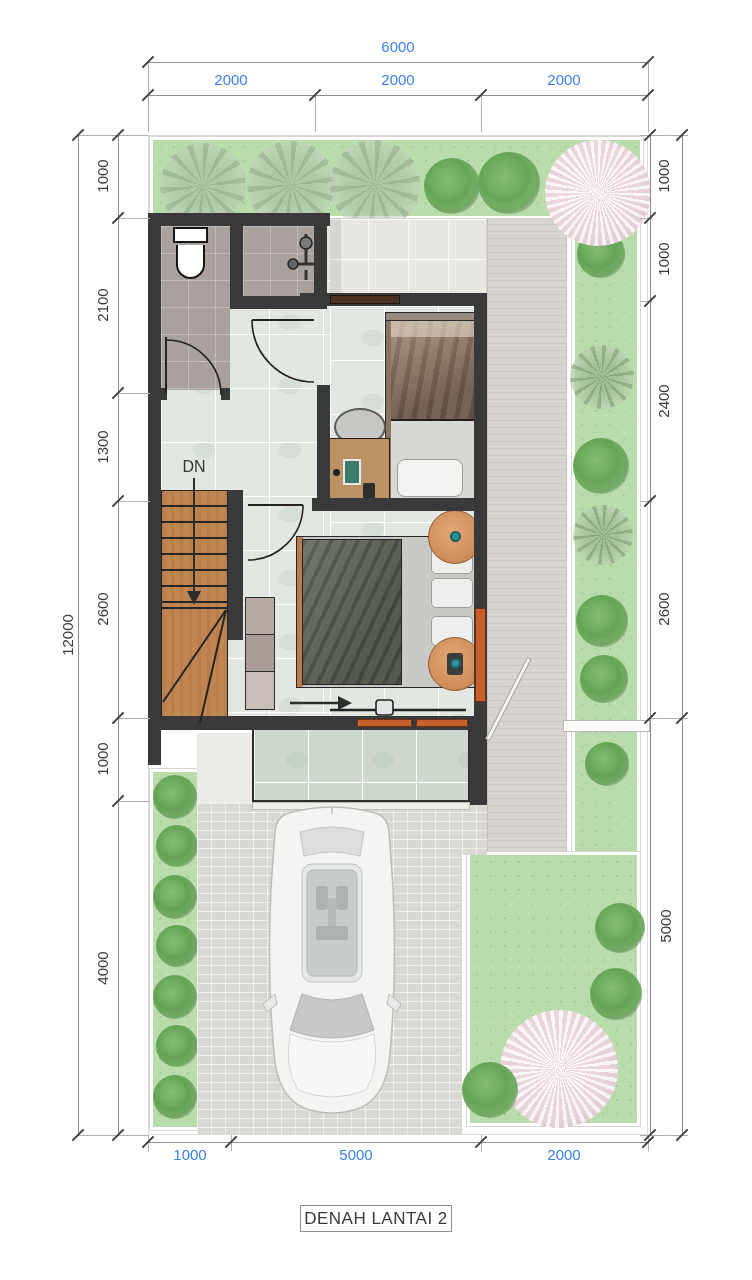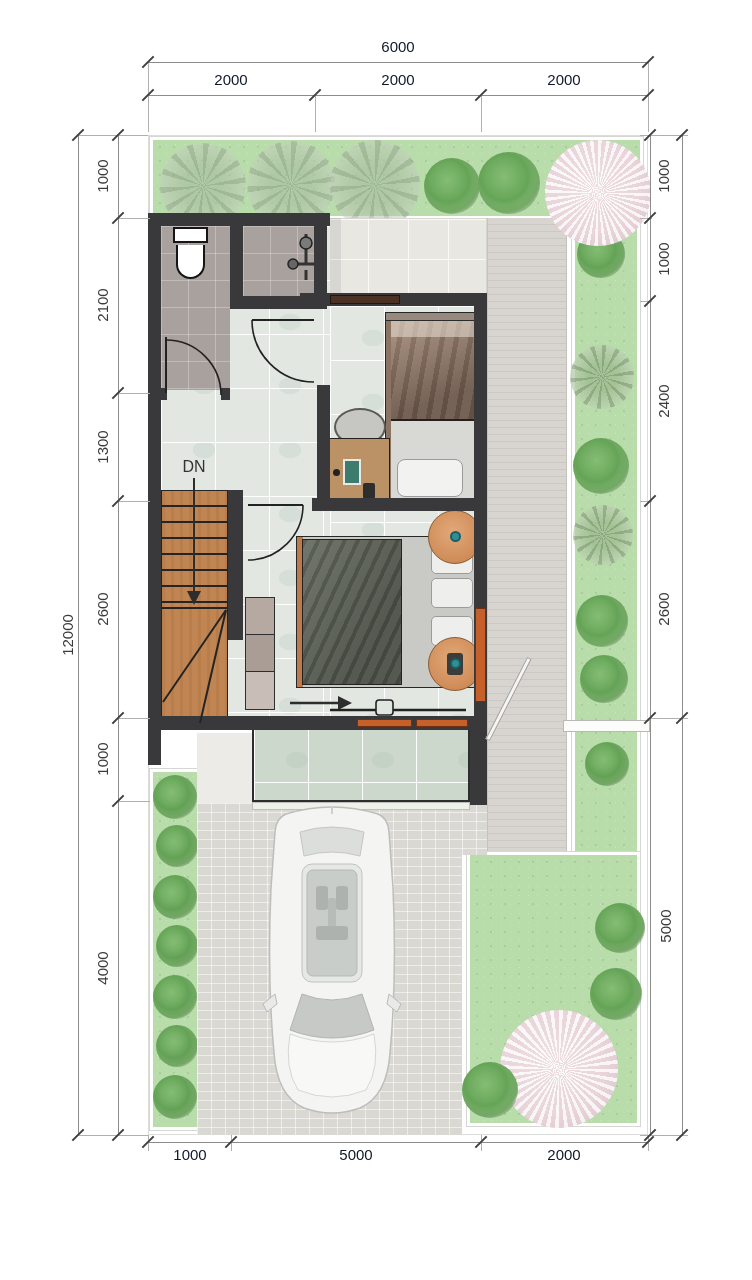--- a/index.html
+++ b/index.html
@@ -5,21 +5,21 @@
   html,body{margin:0;padding:0;background:#ffffff;}
   #stage{position:relative;width:752px;height:1280px;background:#fff;overflow:hidden;
          font-family:"Liberation Sans",sans-serif;color:#3b3b3b;}
   #stage *{box-sizing:border-box;}
   .abs{position:absolute;}
   
   .dl{position:absolute;background:#8c8c8c;}
   .ext{position:absolute;background:#b0b0b0;}
   .tick{position:absolute;width:16px;height:0;border-top:2px solid #3f3f3f;
         transform:translate(-8px,-1px) rotate(-45deg);}
-  .lbl{position:absolute;width:100px;text-align:center;font-size:15px;color:#0f172a;}
+  .lbl{position:absolute;width:100px;text-align:center;font-size:15px;color:#3b82f6;}
   .lblv{position:absolute;width:100px;height:18px;text-align:center;font-size:15px;color:#3b3b3b;
         transform:rotate(-90deg);}
   
   .lawn{position:absolute;background-color:#b9dcab;
         background-image:radial-gradient(rgba(255,255,255,.28) 8%,transparent 9%),
                          radial-gradient(rgba(120,160,105,.25) 9%,transparent 10%);
         background-size:9px 9px,14px 14px;
         box-shadow:0 0 0 3px #ffffff,0 0 0 4px #d6d6d4;}
   .marble{position:absolute;background-color:#e2e7e2;
         background-image:linear-gradient(rgba(255,255,255,.95) 1px,transparent 1px),
@@ -316,14 +316,15 @@
   <div class="lblv" style="left:53px;top:438px;">1300</div>
   <div class="lblv" style="left:53px;top:600px;">2600</div>
   <div class="lblv" style="left:53px;top:750px;">1000</div>
   <div class="lblv" style="left:53px;top:959px;">4000</div>
   <div class="lblv" style="left:614px;top:167px;">1000</div>
   <div class="lblv" style="left:614px;top:250px;">1000</div>
   <div class="lblv" style="left:614px;top:392px;">2400</div>
   <div class="lblv" style="left:614px;top:600px;">2600</div>
   <div class="lblv" style="left:616px;top:917px;">5000</div>
 
+  <div class="title-box" style="left:300px;top:1205px;width:152px;height:27px;line-height:25px;">DENAH LANTAI 2</div>
 
 </div>
 
 </body></html>

